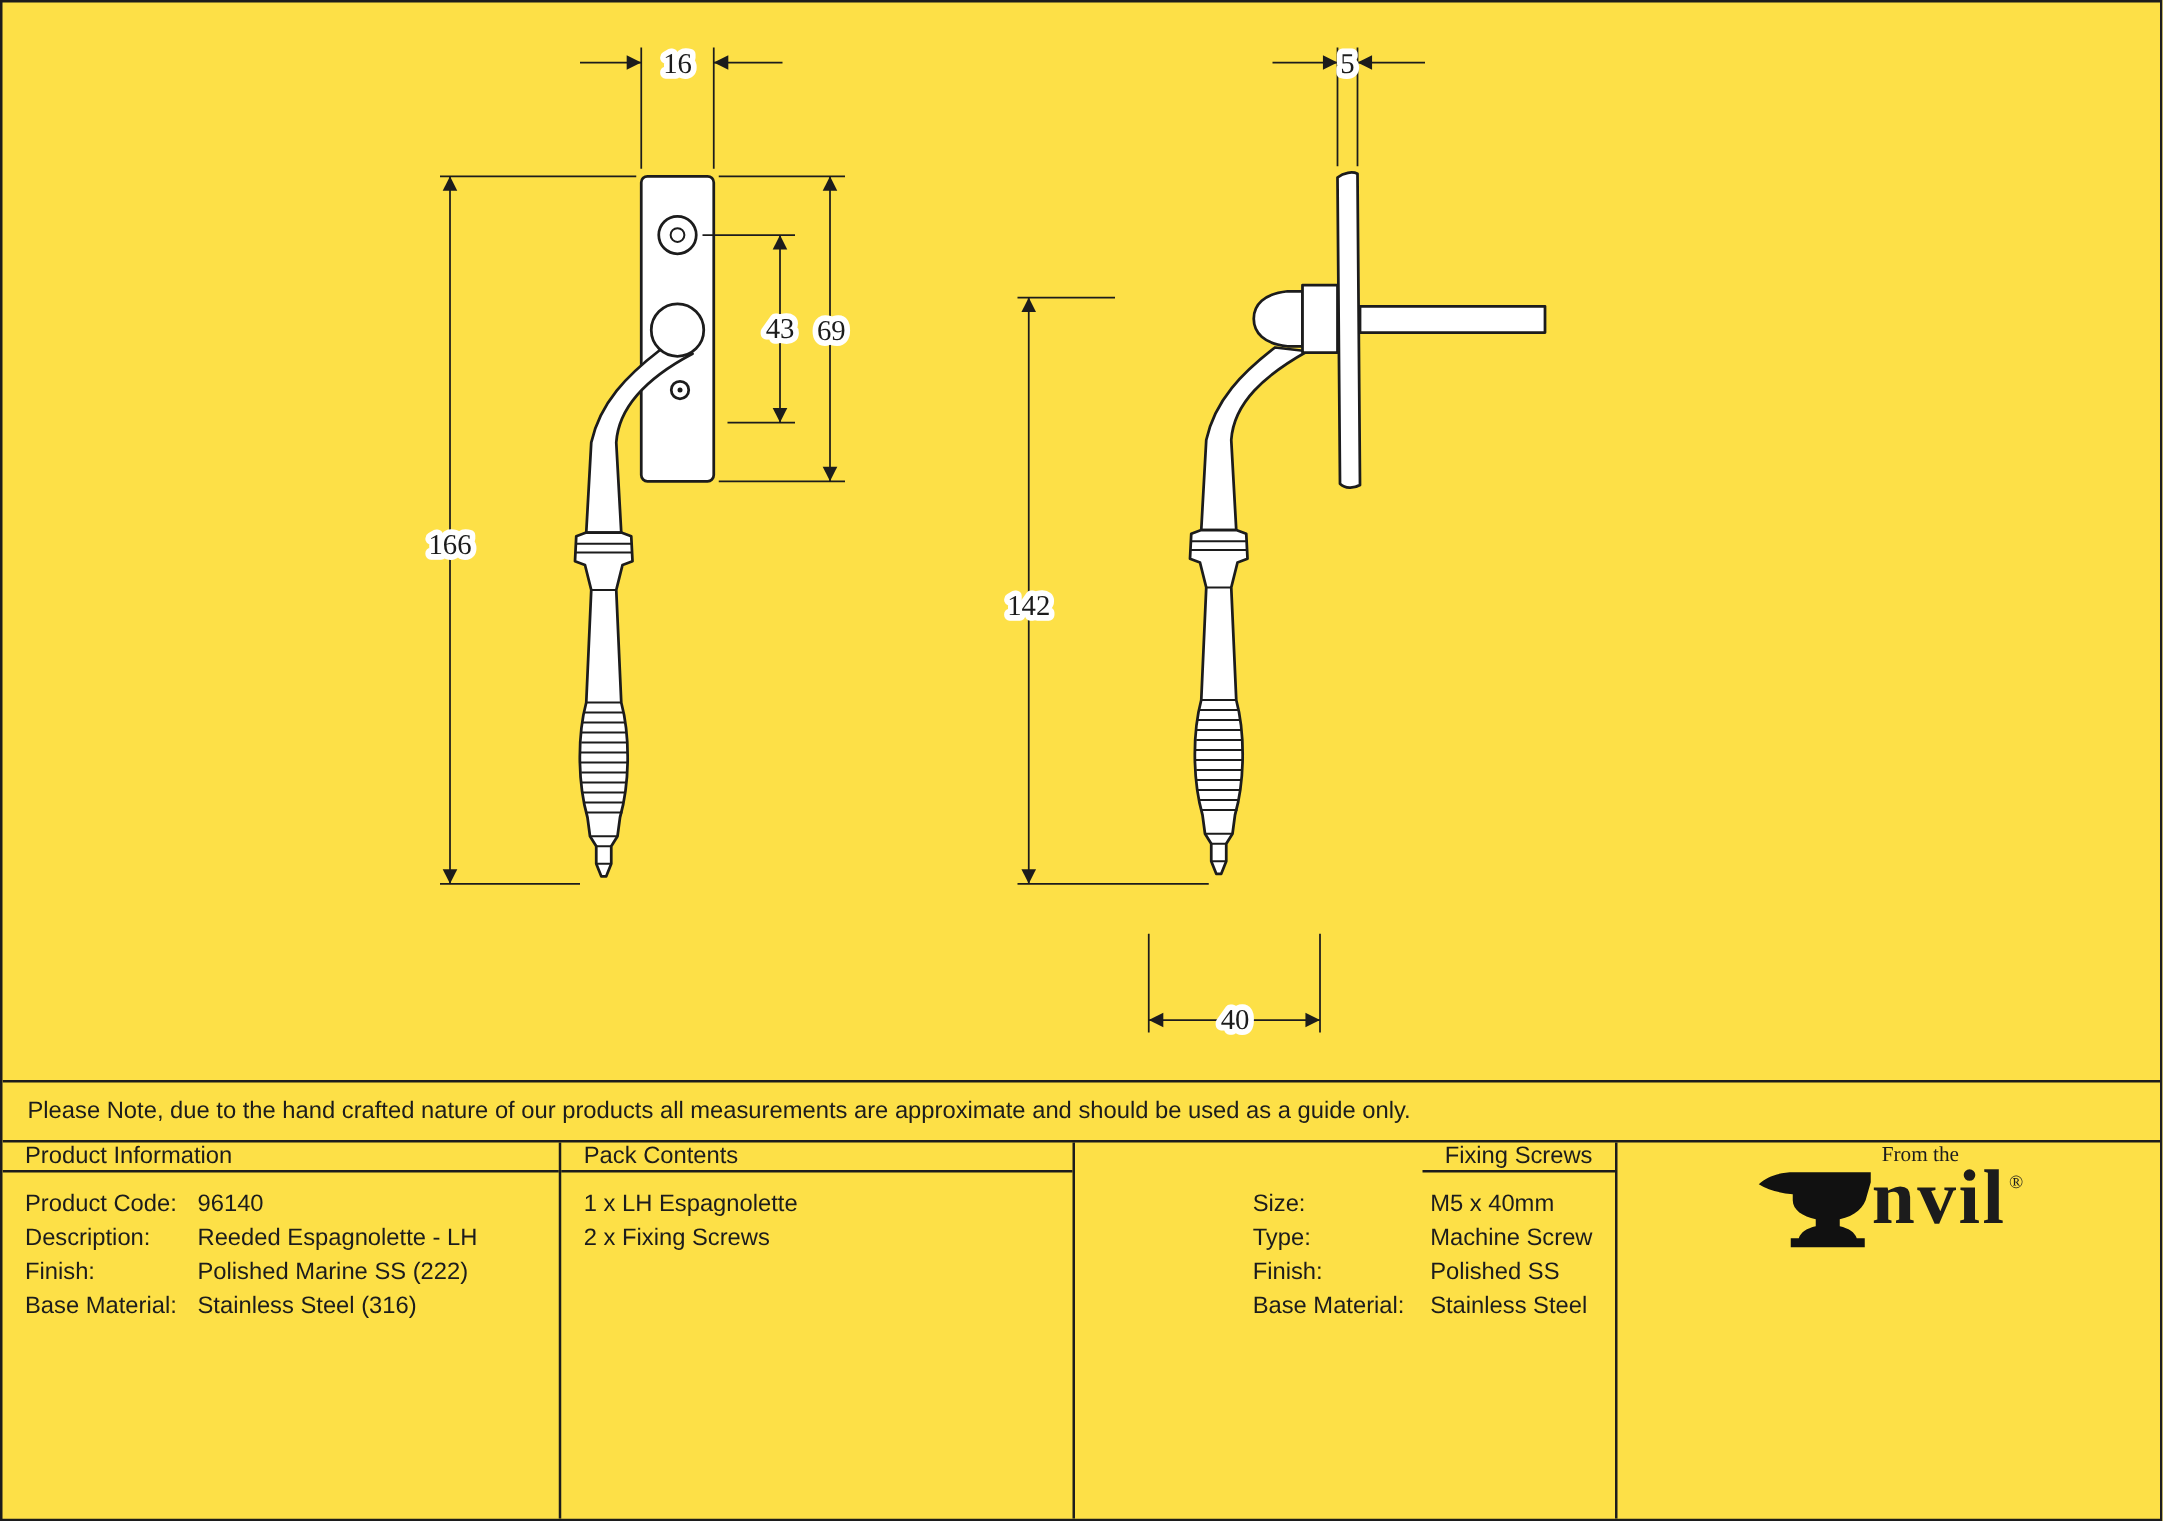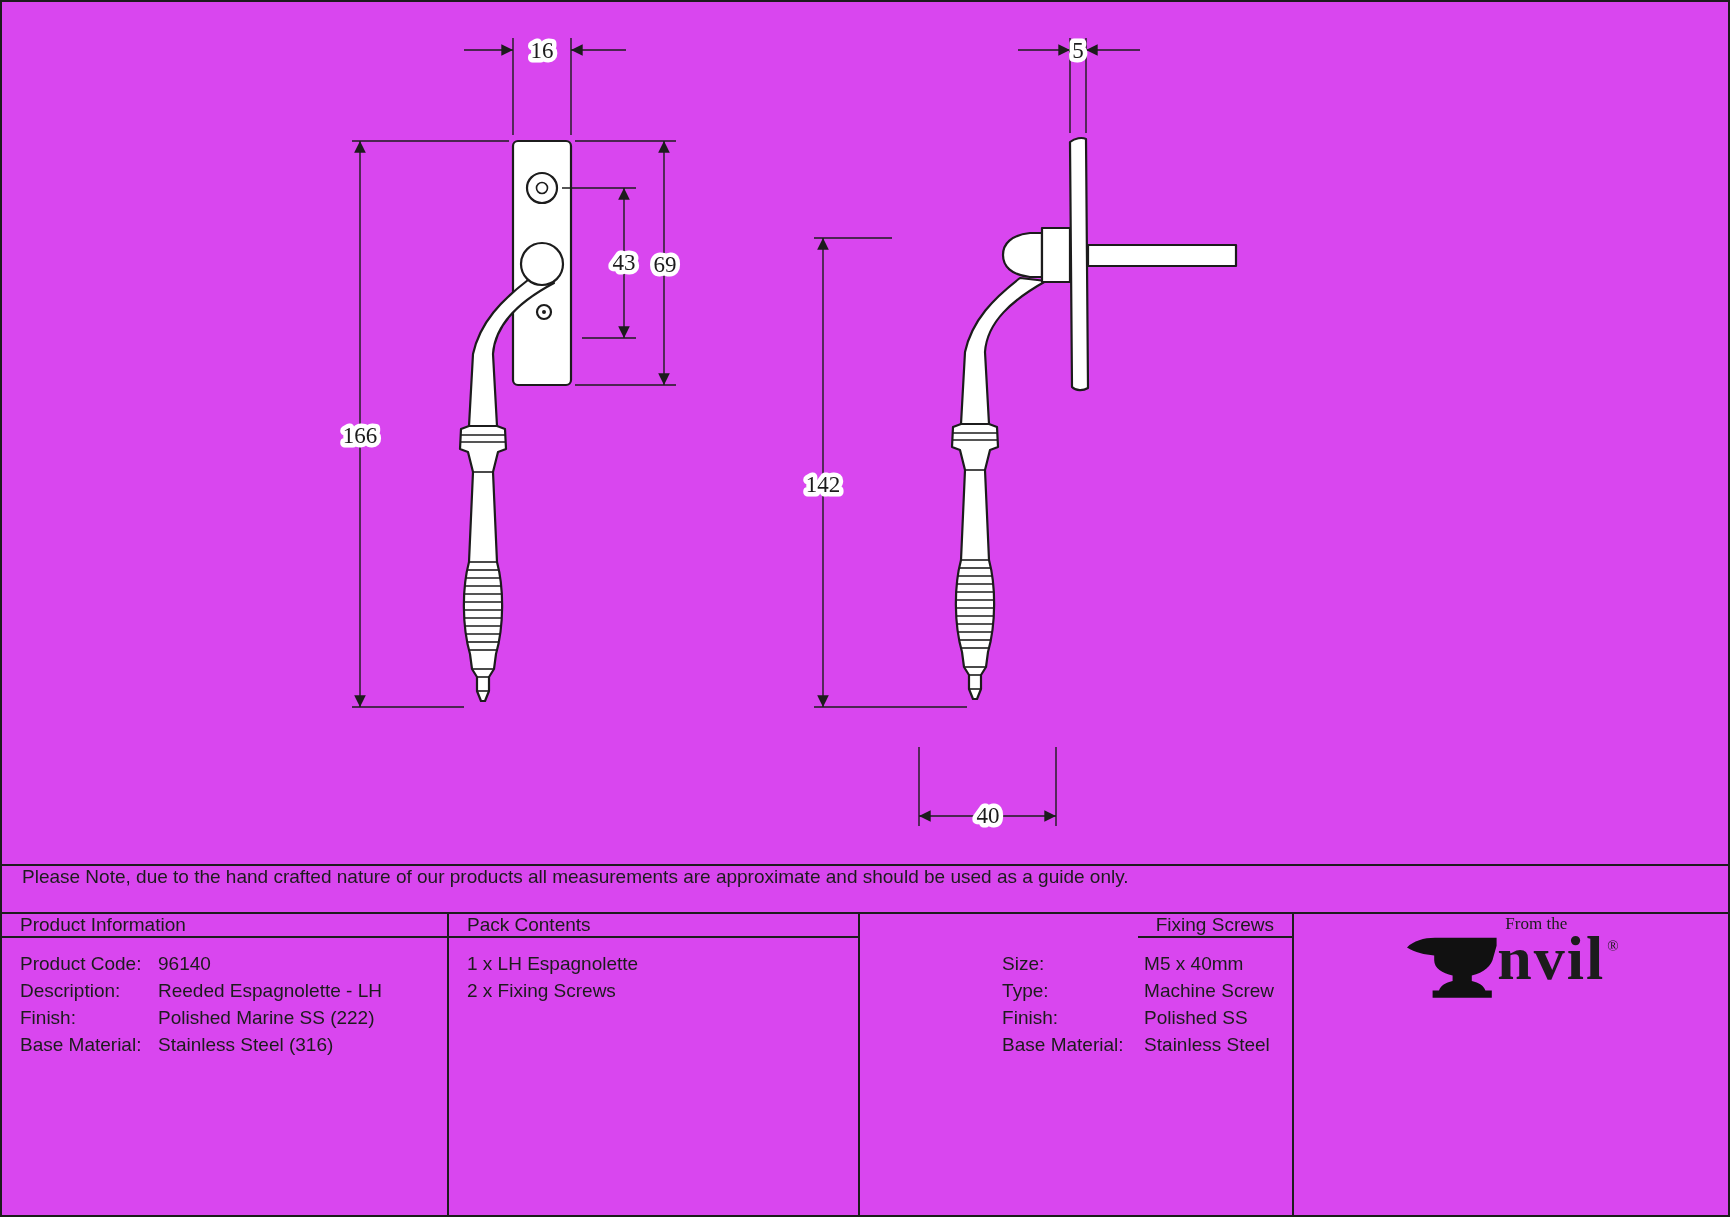--- a/index.html
+++ b/index.html
@@ -1,33 +1,33 @@
 <!DOCTYPE html>
 <html><head>
 <meta charset="utf-8">
 <style>
   * { margin:0; padding:0; box-sizing:border-box; }
   body { background:#e8e8e8; font-family:"Liberation Sans", sans-serif; }
   .page {
-    width:1730px; height:1217px; background:#d946ef; color:#1c1c1c;
+    width:1730px; height:1217px; background:#fde047; color:#1c1c1c;
     border:2px solid #1c1c1c; display:flex; flex-direction:column; overflow:hidden;
   }
   .drawing-area { height:862px; position:relative; }
   .drawing-area svg { width:100%; height:100%; display:block; }
 
   .part { fill:#ffffff; stroke:#1c1c1c; stroke-width:2.2; stroke-linejoin:round; }
   .thin { fill:none; stroke:#1c1c1c; stroke-width:1.6; }
   .dim  { fill:none; stroke:#1c1c1c; stroke-width:1.4; }
   text.dimtxt {
     font-family:"Liberation Serif", serif; font-size:23px; fill:#1c1c1c;
     paint-order:stroke; stroke:#ffffff; stroke-width:9px; stroke-linejoin:round;
   }
 
   .note-bar {
-    border-top:2px solid #1c1c1c; height:48px; display:flex; align-items:flex-start;
+    border-top:2px solid #1c1c1c; height:48px; display:flex; align-items:center;
     padding:0 20px; font-size:19px;
   }
   .info-table { border-top:2px solid #1c1c1c; flex:1; display:flex; }
   .col { border-right:2px solid #1c1c1c; display:flex; flex-direction:column; }
   .col:last-child { border-right:none; }
   .col-product { width:447px; }
   .col-pack    { width:411px; }
   .col-fixing  { width:434px;align-items:flex-end; }
   .col-logo    { flex:1; align-items:center; justify-content:flex-start; }
   .col-header {

